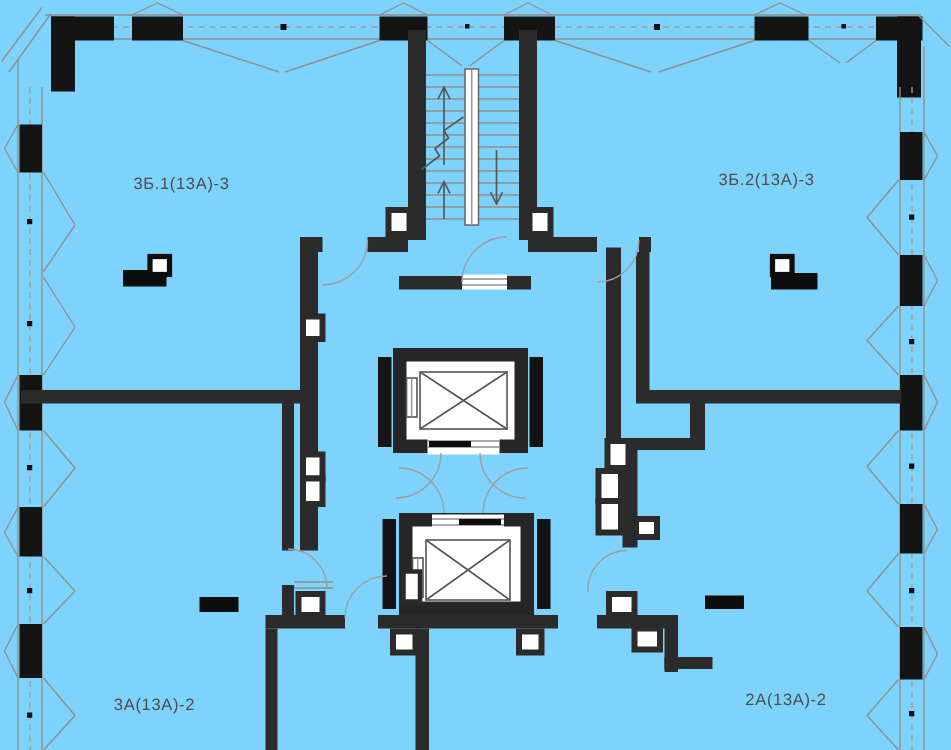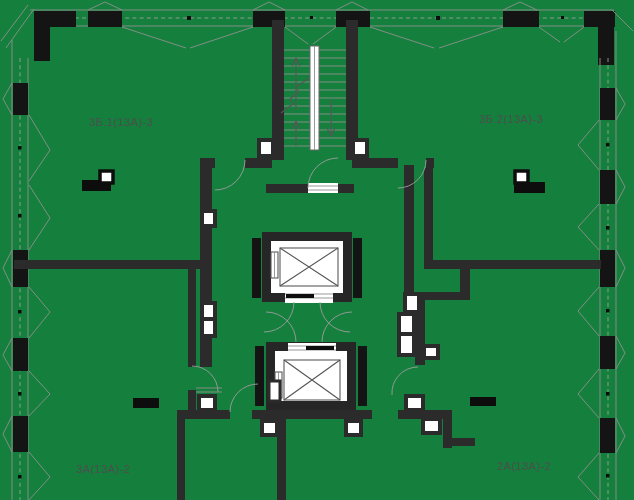--- a/index.html
+++ b/index.html
@@ -1,16 +1,16 @@
 <!DOCTYPE html>
 <html><head>
 <meta charset="utf-8">
 <style>
   html,body{margin:0;padding:0;background:#ffffff;}
-  #stage{position:relative;width:634px;height:500px;background:#15803d;overflow:hidden;
+  #stage{position:relative;width:634px;height:500px;background:#7dd3fc;overflow:hidden;
          font-family:"Liberation Sans",sans-serif;}
   svg{position:absolute;left:0;top:0;}
   .wall{fill:#2b2b2b;stroke:none;}
   .pier{fill:#141414;stroke:none;}
   .thin{stroke:#8f8f8f;stroke-width:0.9;fill:none;}
   .thin2{stroke:#565656;stroke-width:1.1;fill:none;}
   .dash{stroke:#9d9d9d;stroke-width:0.9;fill:none;stroke-dasharray:4 3.2;}
   .box{fill:#ffffff;stroke:#2b2b2b;stroke-width:4;}
   .boxsm{fill:#ffffff;stroke:#2b2b2b;stroke-width:3;}
   .arc{stroke:#9d9d9d;stroke-width:0.9;fill:none;}

